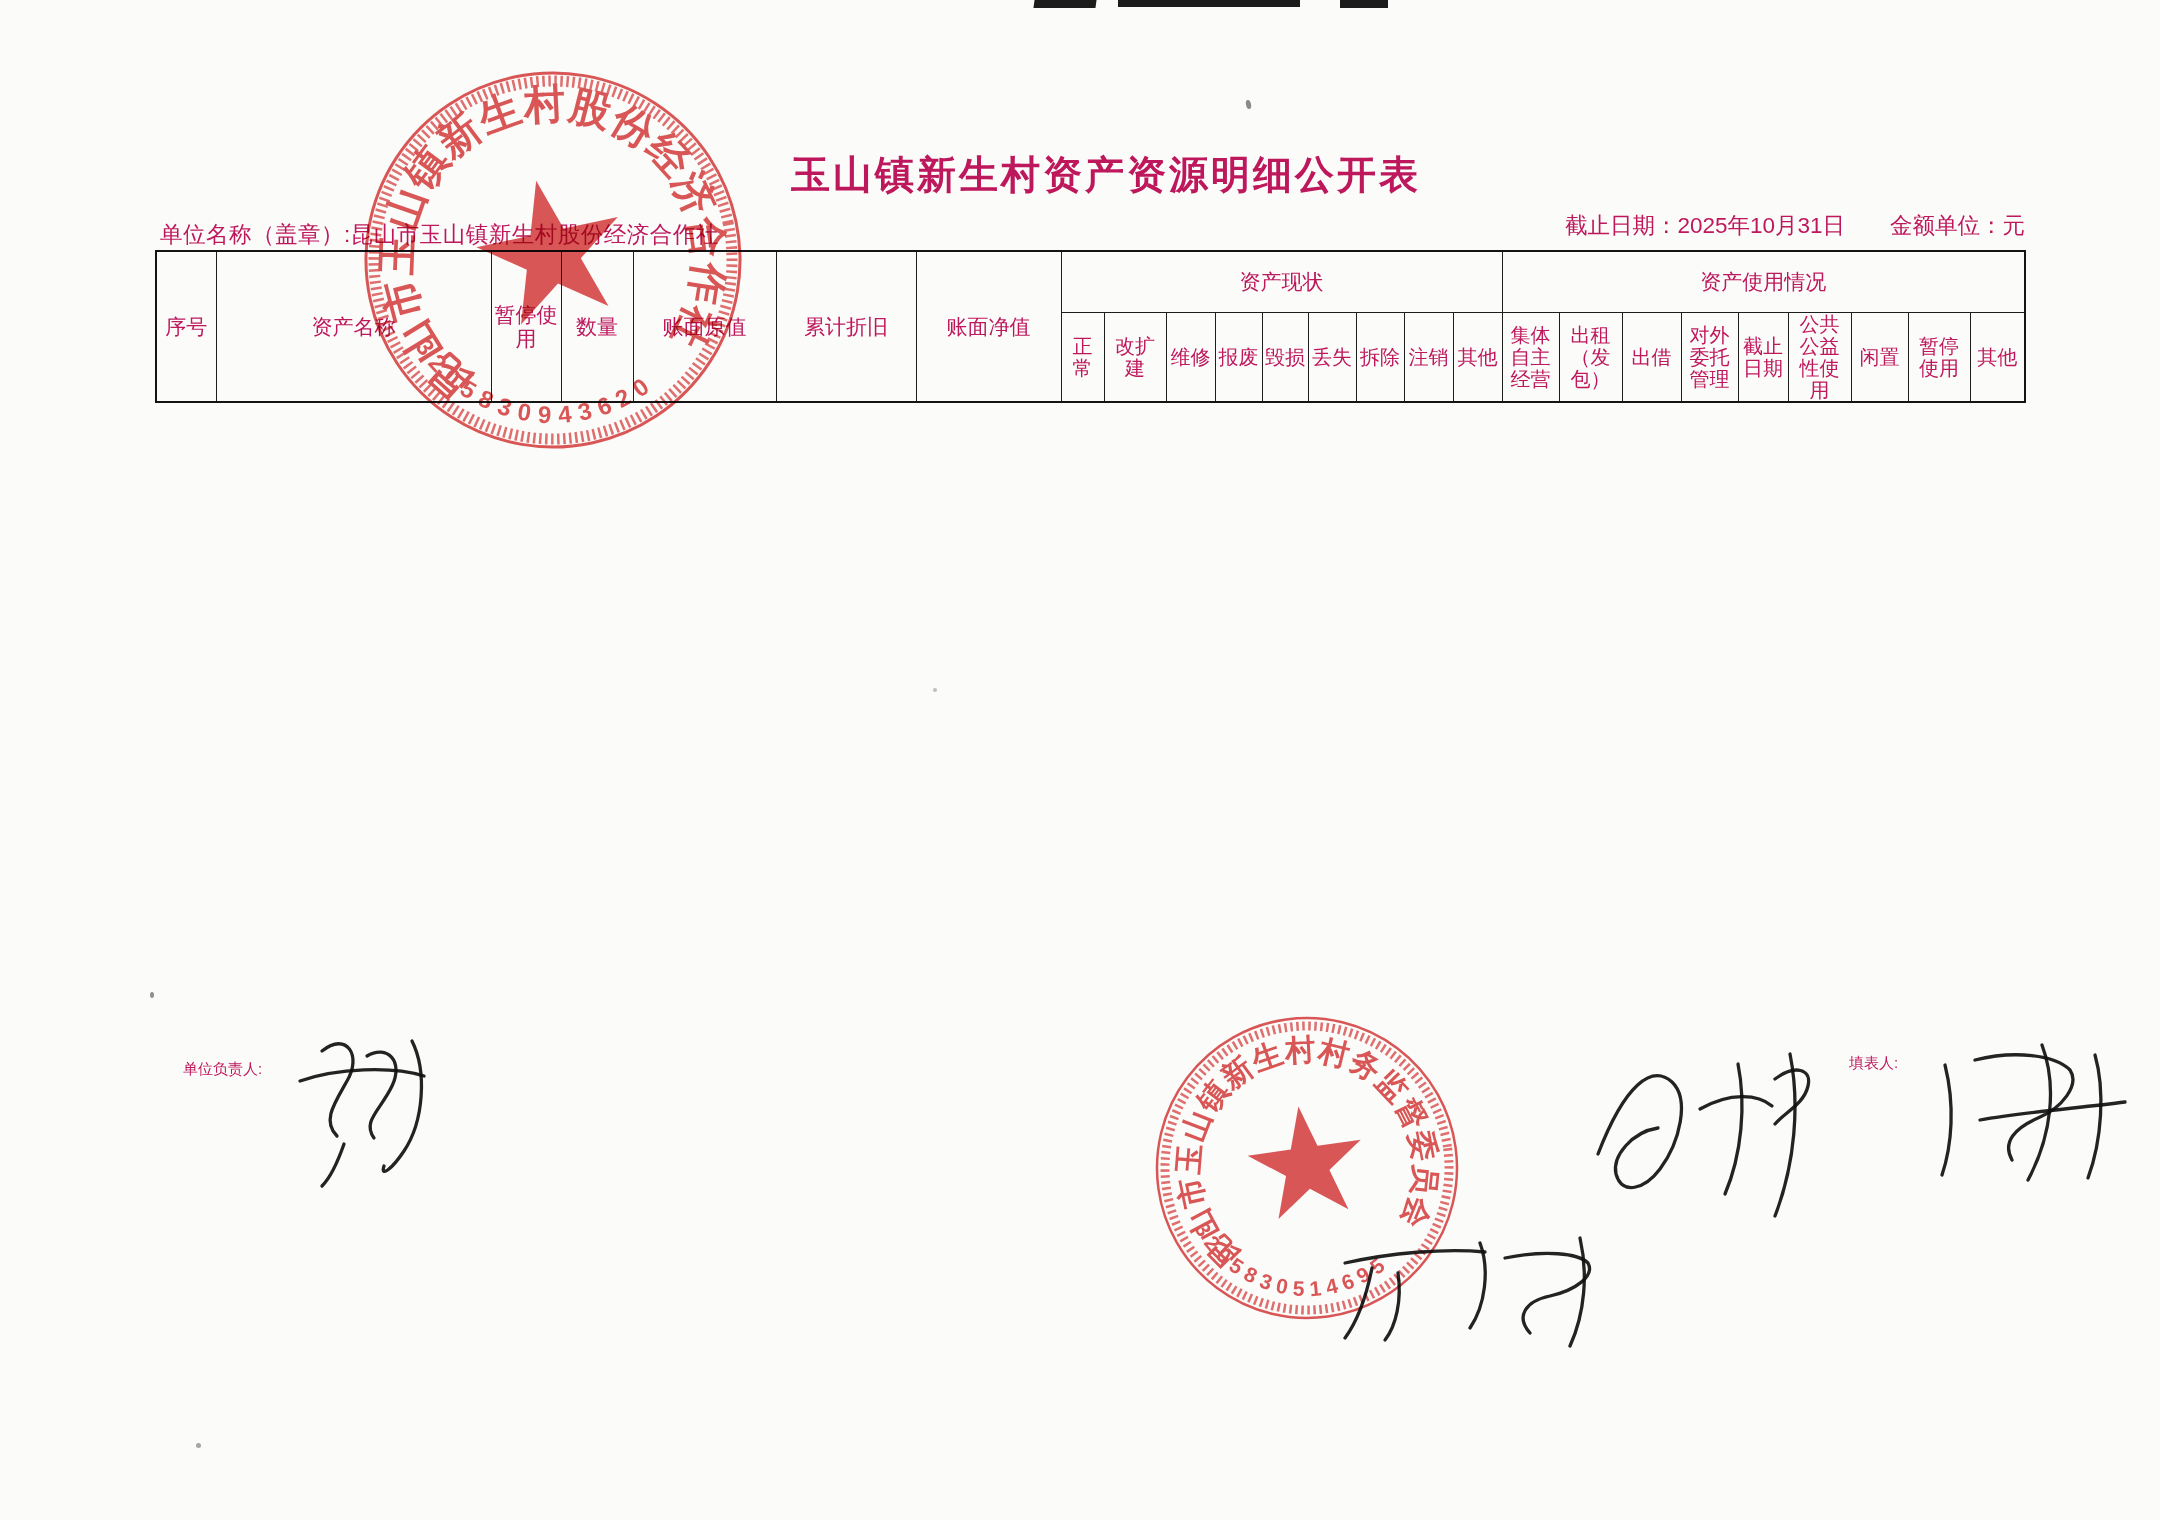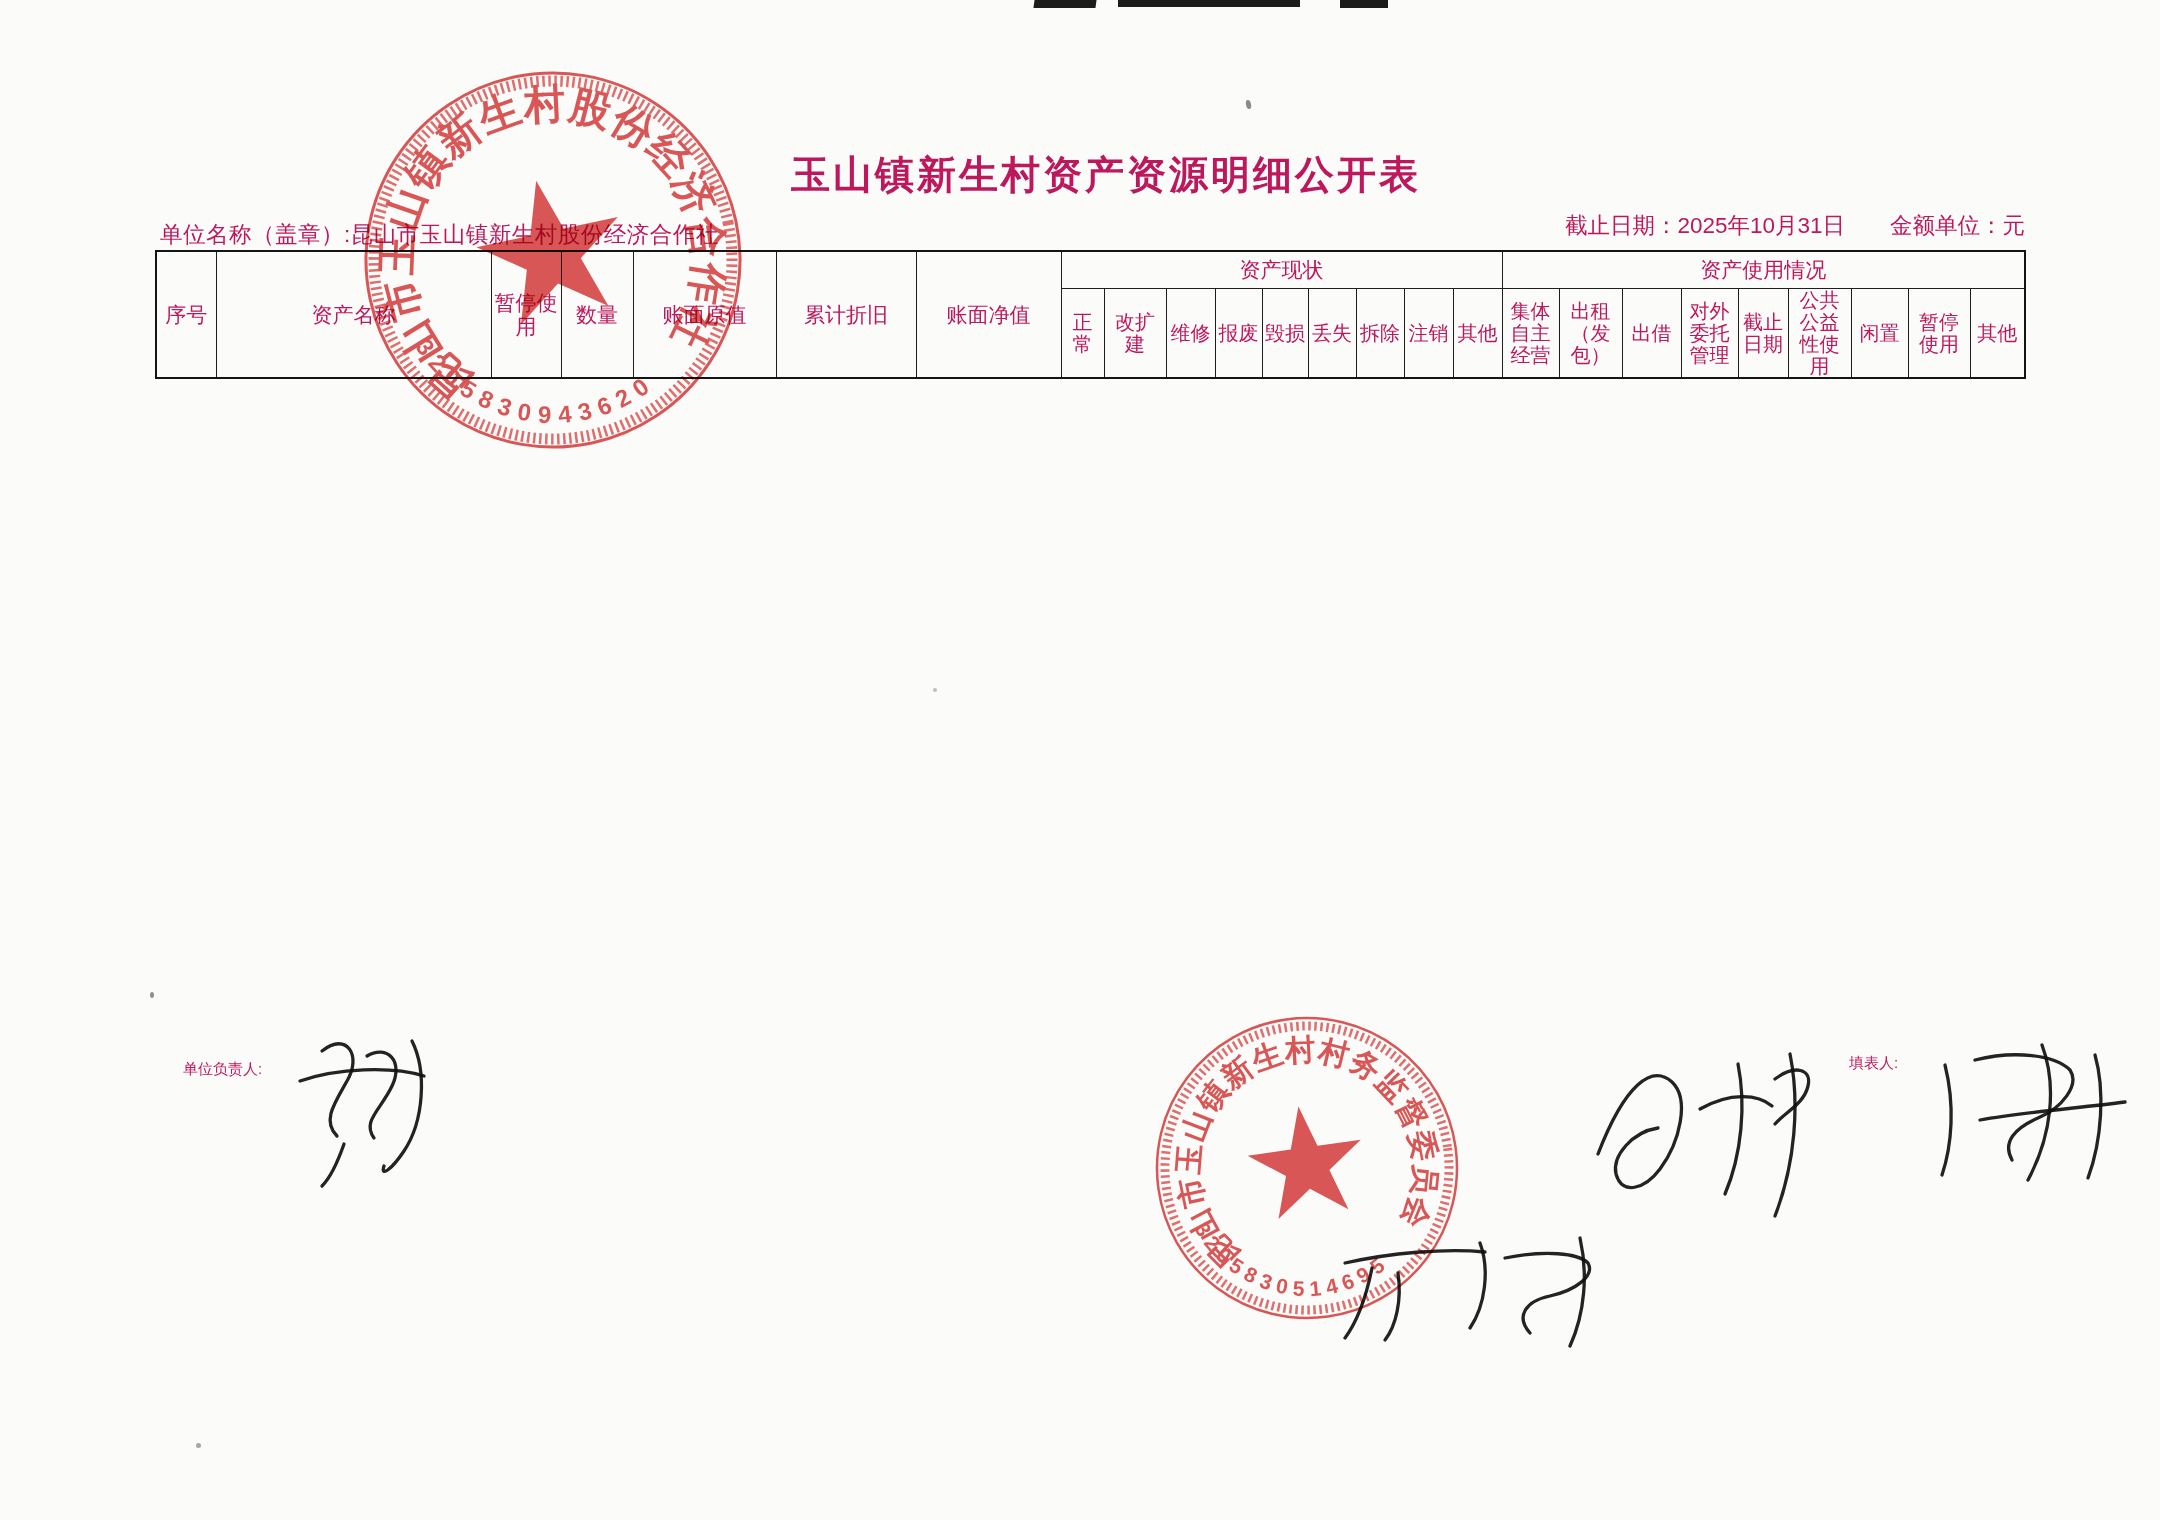--- a/index.html
+++ b/index.html
@@ -8,21 +8,21 @@
 
   .title{position:absolute;top:148px;left:0;width:2160px;text-align:center;
          font-size:39px;font-weight:bold;letter-spacing:3px;padding-left:26px;}
 
   .meta-left{position:absolute;top:194px;left:160px;font-size:22.5px;letter-spacing:.5px;margin-top:25px;}
   .meta-right{position:absolute;top:210px;left:1565px;width:460px;display:flex;
               justify-content:space-between;font-size:22.5px;text-align:center;}
 
   table.asset{position:absolute;top:250px;left:155px;width:1869px;border-collapse:collapse;
               table-layout:fixed;}
-  table.asset th,table.asset td{border:1.6px solid #1d1d1d;padding:0;font-weight:normal;
+  table.asset th,table.asset td{border:1.6px solid #1d1d1d;padding:12px;font-weight:normal;
               font-size:20px;overflow:hidden;vertical-align:middle;background:transparent;}
   table.asset{border:2.5px solid #141414;}
   thead tr.grp-row th{height:36px;font-size:21px;}
   thead tr.sub-row th{height:70px;line-height:22px;padding:0 2px;}
   thead th.side{font-size:21px;line-height:24px;padding:0 3px;}
 
   .footer-label{position:absolute;font-size:15px;}
   .lbl-unit-head{top:1060px;left:183px;}
   .lbl-form-filler{top:1054px;left:1849px;}
 

